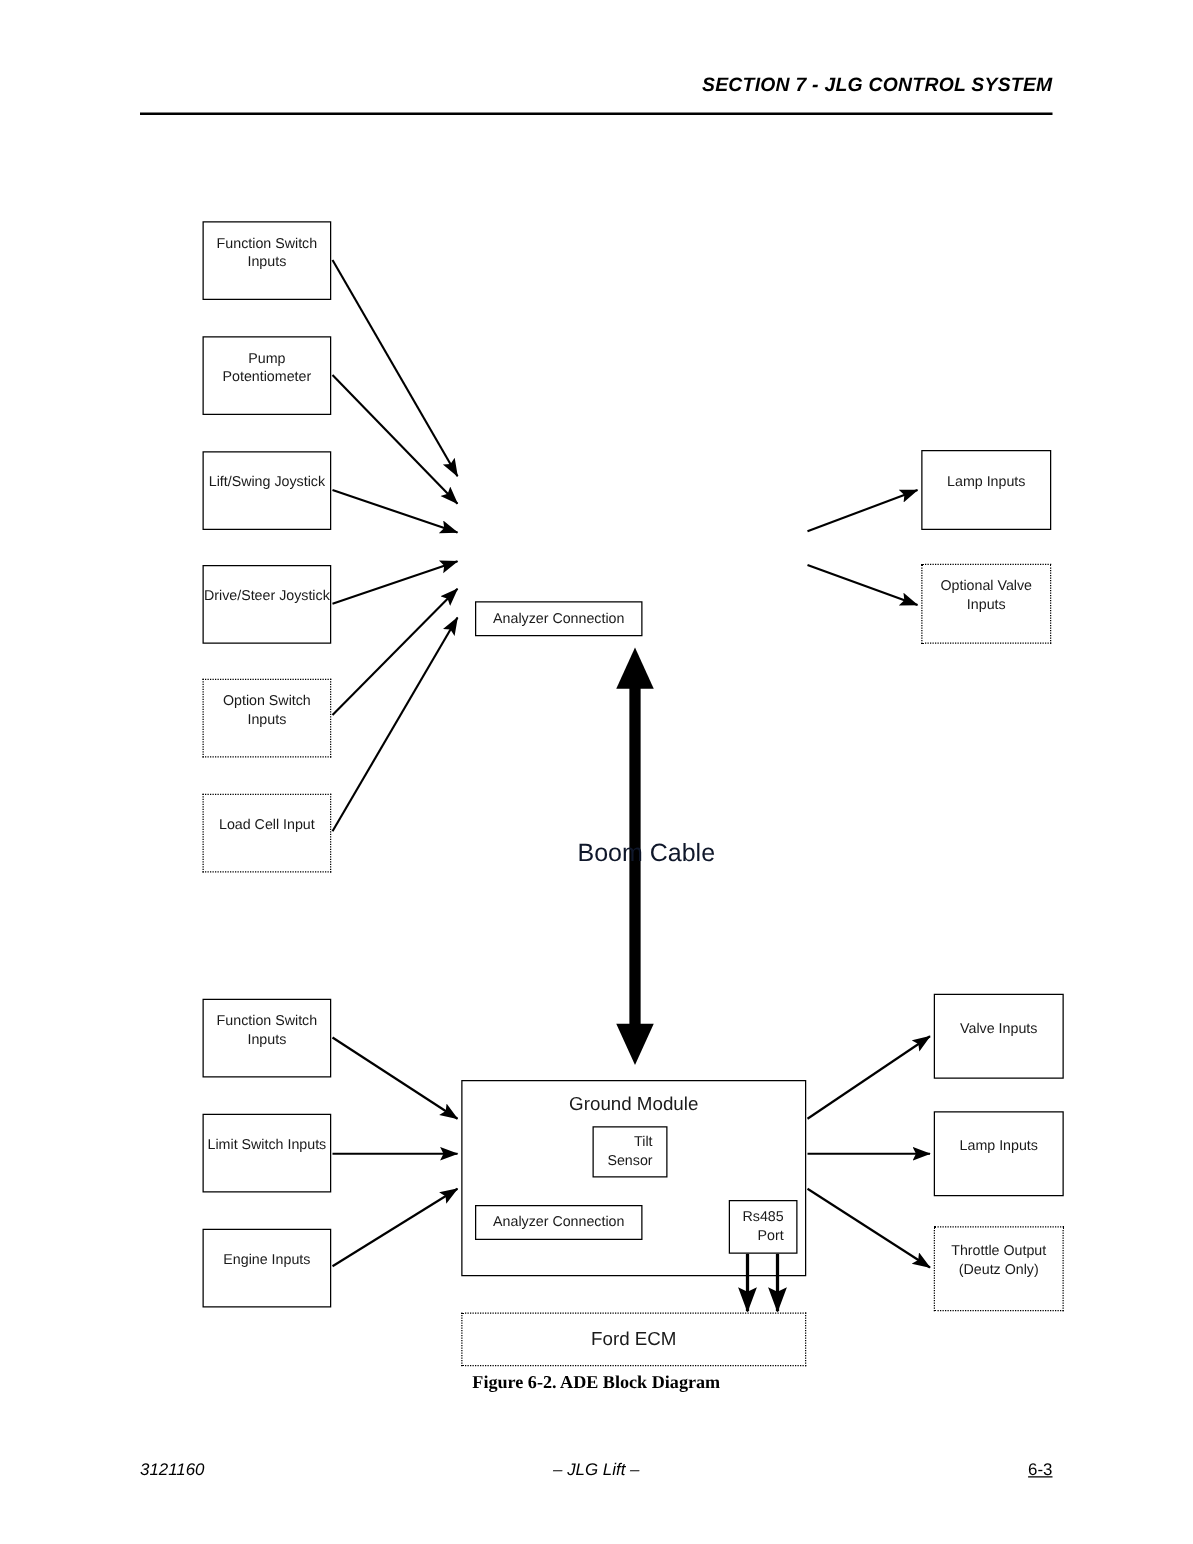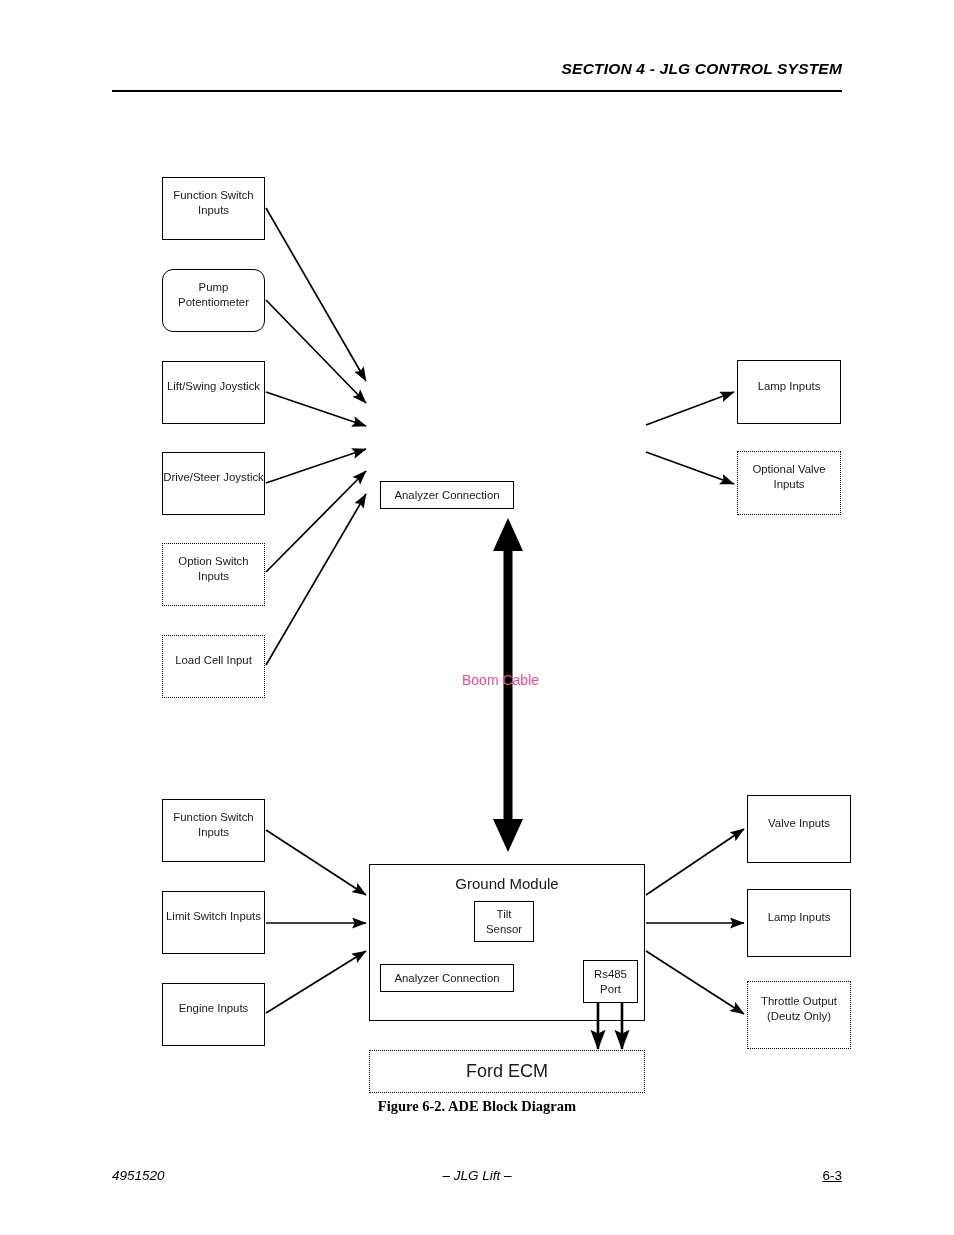--- a/index.html
+++ b/index.html
@@ -66,38 +66,39 @@
   }
   .node.solid {
     border: 1.4px solid #000;
   }
   .node.dotted {
     border: 1.6px dotted #000;
   }
   .node.inner {
     border: 1.3px solid #000;
     background: #fff;
+    text-align: right;
   }
   .node.module {
     border: 1.6px solid #000;
     align-items: flex-start;
     justify-content: center;
   }
   .module-title {
     font-size: 15px;
     color: #1a1a1a;
     margin-top: 9px;
   }
   
   .nudge-up { transform: translateY(-6px); }
 
   .cable-label {
     position: absolute;
-    font-size: 14px;
-    color: #ec4899;
+    font-size: 20px;
+    color: #0f172a;
     white-space: nowrap;
   }
   
   .caption {
     position: absolute;
     left: 0;
     top: 1098px;
     width: 954px;
     text-align: center;
     font-size: 14.5px;
@@ -115,21 +116,21 @@
   .footer span { position: absolute; font-size: 13.5px; }
   .footer .f-left  { left: 0; font-style: italic; }
   .footer .f-mid   { left: 50%; transform: translateX(-50%); font-style: italic; white-space: nowrap; }
   .footer .f-right { right: 0; text-decoration: underline; }
 </style>
 </head>
 <body>
 
 <div class="page">
 
-  <div class="header-title">SECTION 4 - JLG CONTROL SYSTEM</div>
+  <div class="header-title">SECTION 7 - JLG CONTROL SYSTEM</div>
   <div class="header-rule"></div>
 
   <div class="figure">
 
     <svg width="954" height="1235">
       <defs>
         <marker id="ah" markerWidth="9" markerHeight="9" refX="8.2" refY="3.2" orient="auto" markerUnits="strokeWidth">
           <path d="M0,0 L8.6,3.2 L0,6.4 L1.6,3.2 z" fill="#000"></path>
         </marker>
         <marker id="ah-sm" markerWidth="8" markerHeight="8" refX="7.4" refY="2.9" orient="auto" markerUnits="strokeWidth">
@@ -175,21 +176,21 @@
       </g>
     </svg>
 
     <div class="node solid" style="left:162px; top:177px; width:103px; height:63px;">
       <div class="nudge-up">
         <span>Function Switch</span><br>
         <span>Inputs</span>
       </div>
     </div>
 
-    <div class="node solid" style="left:162px; top:269px; width:103px; height:63px;border-radius:11px;">
+    <div class="node solid" style="left:162px; top:269px; width:103px; height:63px;">
       <div class="nudge-up">
         <span>Pump</span><br>
         <span>Potentiometer</span>
       </div>
     </div>
 
     <div class="node solid" style="left:162px; top:361px; width:103px; height:63px;">
       <div class="nudge-up">Lift/Swing Joystick</div>
     </div>
 
@@ -267,26 +268,26 @@
       <div class="nudge-up">Lamp Inputs</div>
     </div>
 
     <div class="node dotted" style="left:747px; top:981px; width:104px; height:68px;">
       <div class="nudge-up">
         <span>Throttle Output</span><br>
         <span>(Deutz Only)</span>
       </div>
     </div>
 
-    <div class="node dotted" style="left:369px; top:1050px; width:276px; height:43px; font-size:18px;">
+    <div class="node dotted" style="left:369px; top:1050px; width:276px; height:43px; font-size:15px;">
       <span>Ford ECM</span>
     </div>
 
     <div class="caption">Figure 6-2.  ADE Block Diagram</div>
   </div>
 
   <div class="footer">
-    <span class="f-left">4951520</span>
+    <span class="f-left">3121160</span>
     <span class="f-mid">– JLG Lift –</span>
     <span class="f-right">6-3</span>
   </div>
 
 </div>
 
 </body></html>

